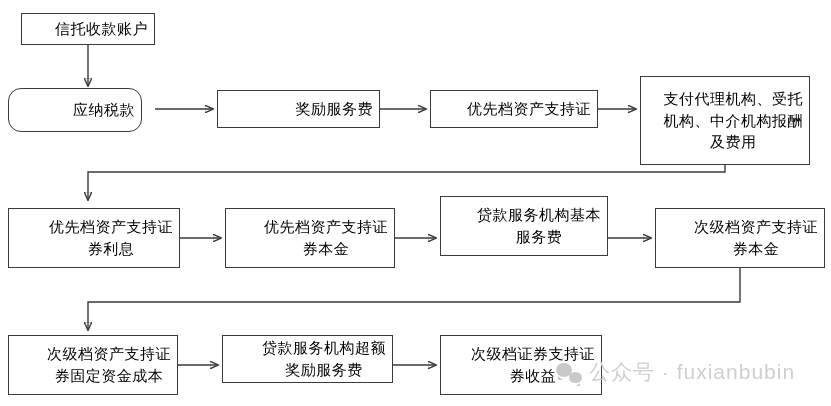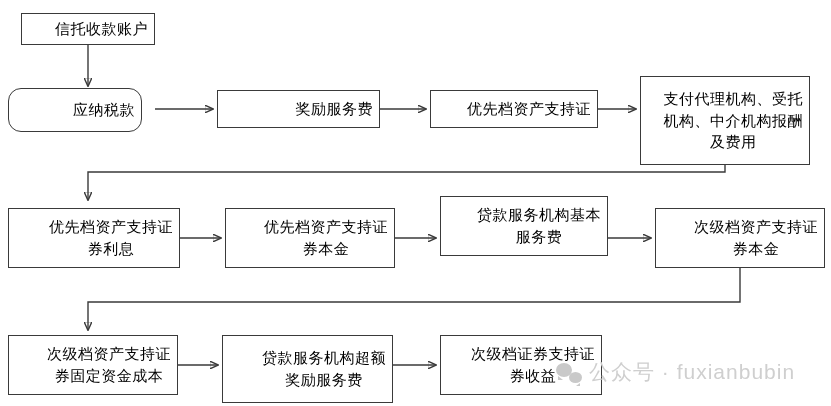--- a/index.html
+++ b/index.html
@@ -173,21 +173,21 @@
   <div class="node" style="left:655px; top:208px; width:170px; height:60px;">
     <span class="label">次级档资产支持证
 券本金</span>
   </div>
 
   <div class="node" style="left:8px; top:335px; width:170px; height:60px;">
     <span class="label">次级档资产支持证
 券固定资金成本</span>
   </div>
 
-  <div class="node" style="left:222px; top:335px; width:171px; height:68px;">
+  <div class="node" style="left:222px; top:335px; width:171px; height:48px;">
     <span class="label">贷款服务机构超额
 奖励服务费</span>
   </div>
 
   <div class="node" style="left:440px; top:335px; width:162px; height:60px;">
     <span class="label">次级档证券支持证
 券收益</span>
   </div>
 
   <div class="watermark">

